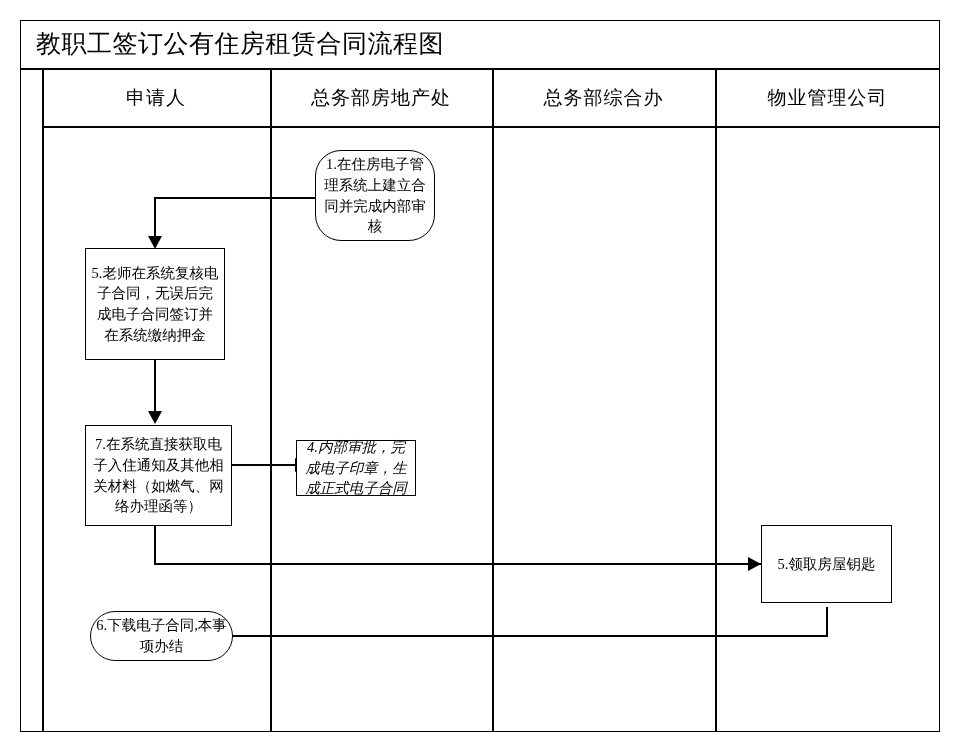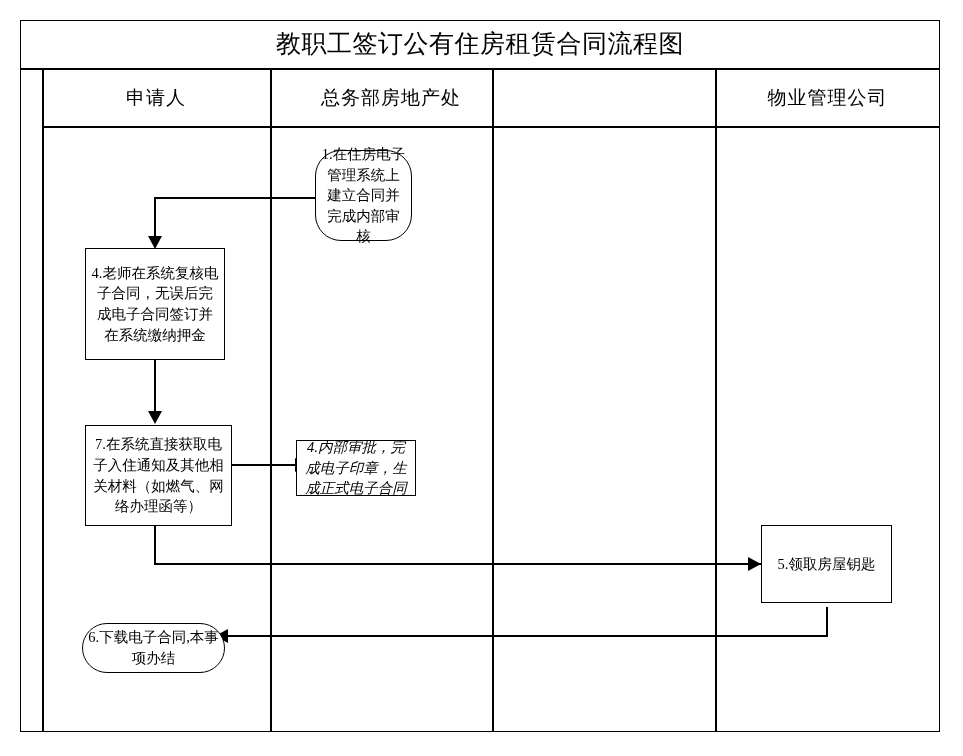--- a/index.html
+++ b/index.html
@@ -46,22 +46,22 @@
 
   
   #title-cell {
     position: absolute;
     left: 20px;
     top: 20px;
     width: 920px;
     height: 48px;
     display: flex;
     align-items: center;
+    padding-left: 16px;
     box-sizing: border-box;
-    justify-content: center;
   }
   #title-text {
     font-size: 25px;
     line-height: 1.1;
     letter-spacing: 0.5px;
     white-space: nowrap;
   }
 
   
   .col-header {
@@ -146,22 +146,25 @@
   <div class="vline" style="left:492px; top:68px; height:664px;"></div>
   <div class="vline" style="left:715px; top:68px; height:664px;"></div>
 
   <div id="title-cell">
     <span id="title-text">教职工签订公有住房租赁合同流程图</span>
   </div>
 
   <div class="col-header" style="left:42px; width:228px;">
     <span>申请人</span>
   </div>
-  <div class="col-header" style="left:280px; width:222px;border-radius:28px;">
+  <div class="col-header" style="left:270px; width:222px;border-radius:28px;">
     <span>总务部房地产处</span>
+  </div>
+  <div class="col-header" style="left:492px; width:223px;">
+    <span>总务部综合办</span>
   </div>
   <div class="col-header" style="left:715px; width:225px;">
     <span>物业管理公司</span>
   </div>
 
   <div class="conn h" style="left:155px; top:197px; width:162px;"></div>
   <div class="conn v" style="left:154px; top:197px; height:47px;"></div>
   <div class="arrowhead down" style="left:147.5px; top:236px;"></div>
 
   <div class="conn v" style="left:154px; top:360px; height:53px;"></div>
@@ -171,37 +174,37 @@
   <div class="arrowhead right" style="left:295px; top:457.5px;"></div>
 
   <div class="conn v" style="left:154px; top:526px; height:38px;"></div>
   <div class="conn h" style="left:154px; top:563px; width:607px;"></div>
   <div class="arrowhead right" style="left:748px; top:557px;"></div>
 
   <div class="conn v" style="left:826px; top:607px; height:29px;"></div>
   <div class="conn h" style="left:228px; top:635px; width:600px;"></div>
   <div class="arrowhead left" style="left:215px; top:628.5px;"></div>
 
-  <div class="node pill" style="left:315px; top:150px; width:97px; height:91px;">
+  <div class="node pill" style="left:315px; top:150px; width:120px; height:91px;">
     <span class="node-label">1.在住房电子管理系统上建立合同并完成内部审核</span>
   </div>
 
   <div class="node" style="left:85px; top:248px; width:140px; height:112px;">
-    <span class="node-label">4.老师在系统复核电子合同，无误后完成电子合同签订并在系统缴纳押金</span>
+    <span class="node-label">5.老师在系统复核电子合同，无误后完成电子合同签订并在系统缴纳押金</span>
   </div>
 
   <div class="node" style="left:85px; top:425px; width:147px; height:101px;">
     <span class="node-label">7.在系统直接获取电子入住通知及其他相关材料（如燃气、网络办理函等）</span>
   </div>
 
   <div class="node" style="left:296px; top:440px; width:120px; height:56px;font-style:italic;">
     <span class="node-label">4.内部审批，完成电子印章，生成正式电子合同</span>
   </div>
 
   <div class="node" style="left:761px; top:525px; width:131px; height:78px;">
     <span class="node-label">5.领取房屋钥匙</span>
   </div>
 
-  <div class="node pill" style="left:82px; top:611px; width:143px; height:50px;margin-top:12px;">
+  <div class="node pill" style="left:90px; top:611px; width:143px; height:50px;">
     <span class="node-label">6.下载电子合同,本事项办结</span>
   </div>
 
 </div>
 
 </body></html>

